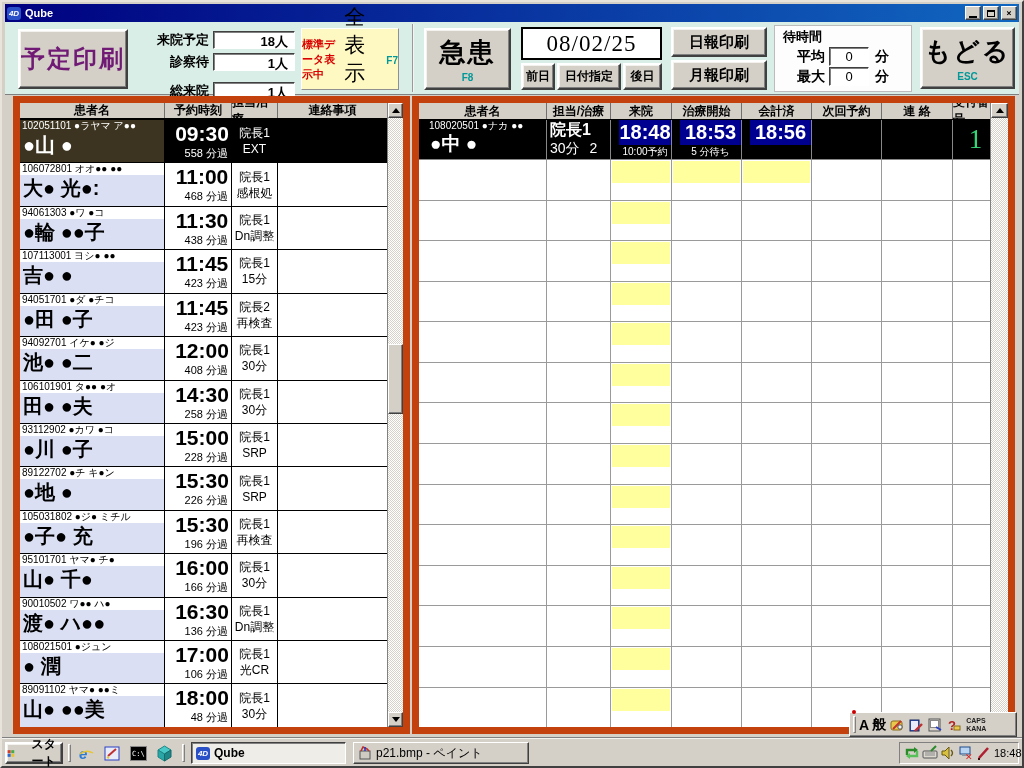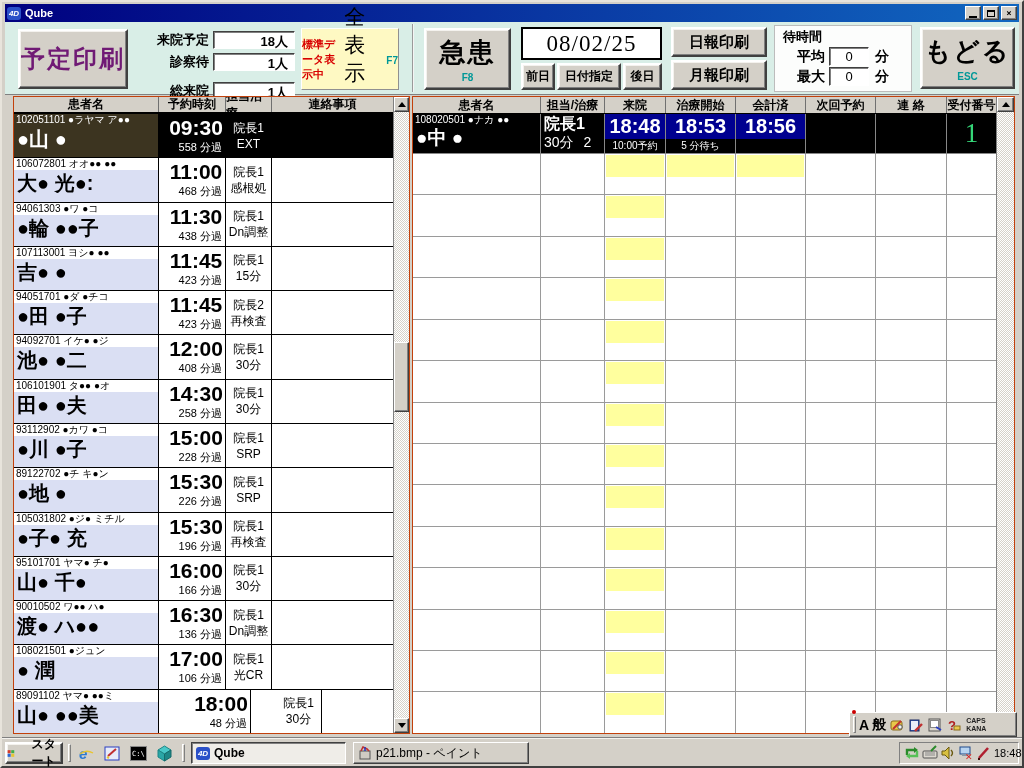--- a/index.html
+++ b/index.html
@@ -57,41 +57,41 @@
   .wait-panel { position:absolute; left:769px; top:3px; width:138px; height:67px; background:#fcfdfc;
     border:1px solid #bcbcbc; }
   .wait-title { font-size:13px; font-weight:bold; padding:2px 0 0 8px; }
   .wait-row { display:flex; align-items:center; padding-left:22px; margin-top:1px; }
   .wait-label { font-size:14px; font-weight:bold; margin-right:4px; }
   .wait-box { width:40px; height:19px; font-size:13px; text-align:center; padding-top:1px; }
   .wait-unit { font-size:14px; font-weight:bold; margin-left:6px; }
   .btn-back { position:absolute; left:915px; top:5px; width:95px; height:62px; }
 
   
-  .table-wrap { position:absolute; top:94px; background:#fff; border:1px solid #c2410c; display:flex; }
+  .table-wrap { position:absolute; top:94px; background:#fff; border:7px solid #c2410c; display:flex; }
   .tmain { flex:1; display:flex; flex-direction:column; overflow:hidden; }
   .thead { display:flex; height:17px; background:#d4d0c8; font-size:12px; font-weight:bold; color:#000; }
   .thead .hc { display:flex; align-items:center; justify-content:center; border-right:1px solid #707070; }
   .vsbar { width:16px; border-left:1px solid #808080; display:flex; flex-direction:column; background:#d4d0c8; }
   .sbtn { height:15px; background:#d4d0c8; border:1px solid; border-color:#fff #404040 #404040 #fff;
     box-shadow:inset -1px -1px 0 #808080; display:flex; align-items:center; justify-content:center; }
   .tri-up { width:0; height:0; border:4px solid transparent; border-bottom:5px solid #000; margin-top:-4px; }
   .tri-dn { width:0; height:0; border:4px solid transparent; border-top:5px solid #000; margin-bottom:-4px; }
   .sb-track { flex:1; background:repeating-conic-gradient(#ffffff 0% 25%, #d6d2ca 0% 50%);
     background-size:2px 2px; position:relative; }
   .sb-thumb { position:absolute; left:0; right:0; top:38%; height:70px; background:#d4d0c8;
     border:1px solid; border-color:#fff #404040 #404040 #fff; box-shadow:inset -1px -1px 0 #808080; }
 
   
   .ltable { left:11px; width:397px; height:638px; }
   .ltable .thead { border-bottom:2px solid #000; }
   .lw-name{ width:145px; } .lw-time{ width:67px; } .lw-staff{ width:46px; } .lw-note{ flex:1; border-right:none!important; }
   .lbody { flex:1; display:flex; flex-direction:column; }
   .lrow { flex:1; display:flex; border-bottom:1px solid #000; background:#fff; overflow:hidden; }
-  .lrow:last-child { border-bottom:none;gap:25px; }
+  .lrow:last-child { border-bottom:none; }
   .lc { border-right:1px solid #000; overflow:hidden; }
   .c-name { width:145px; display:flex; flex-direction:column; }
   .idkana { font-size:10px; line-height:12px; padding-left:2px; white-space:nowrap; color:#000; }
   .pname { flex:1; background:#dadff3; font-size:20px; font-weight:bold; line-height:26px;
     padding-left:3px; white-space:nowrap; color:#000; }
   .c-time { width:67px; text-align:center; }
   .t-big { font-size:21px; font-weight:bold; line-height:25px; margin-top:1px;padding-left:8px; }
   .t-late { font-size:11px; text-align:right; padding-right:3px; }
   .c-staff { width:46px; display:flex; flex-direction:column; align-items:center; justify-content:center;
     font-size:12px; line-height:16px; text-align:center; }
@@ -101,21 +101,21 @@
   .lrow.sel .pname { background:#3c3420; }
   .lrow.sel .c-name { background:#3c3420; }
 
   
   .rtable { left:410px; width:603px; height:638px; }
   .rtable .thead { border-bottom:1px solid #000; }
   .rw-name{width:128px;} .rw-staff{width:64px;} .rw-arr{width:61px;} .rw-start{width:70px;}
   .rw-paid{width:70px;} .rw-next{width:70px;} .rw-con{width:71px;} .rw-num{flex:1; border-right:none!important;}
   .rbody { flex:1; display:flex; flex-direction:column; }
   .arow { height:40px; display:flex; background:#000; color:#fff; border-bottom:1px solid #888; }
-  .ac { border-right:1px solid #888; overflow:hidden; }
+  .ac { border-right:1px solid #888; overflow:hidden;padding-left:8px; }
   .a-name { width:128px; display:flex; flex-direction:column; }
   .a-idkana { font-size:10px; line-height:12px; padding-left:2px; white-space:nowrap; }
   .a-pname { font-size:19px; font-weight:bold; line-height:24px; padding-left:3px; white-space:nowrap; }
   .a-staff { width:64px; display:flex; flex-direction:column; padding-left:3px; }
   .a-staff-1 { font-size:16px; font-weight:bold; line-height:20px; }
   .a-staff-2 { font-size:14px; line-height:16px; display:flex; gap:10px; }
   .a-time { display:flex; flex-direction:column; }
   .a-time .tblock { background:#000090; color:#fff; font-size:20px; font-weight:bold; text-align:center;
     height:25px; line-height:25px; letter-spacing:0px; }
   .a-time .tnote { font-size:10px; text-align:center; line-height:13px; }

